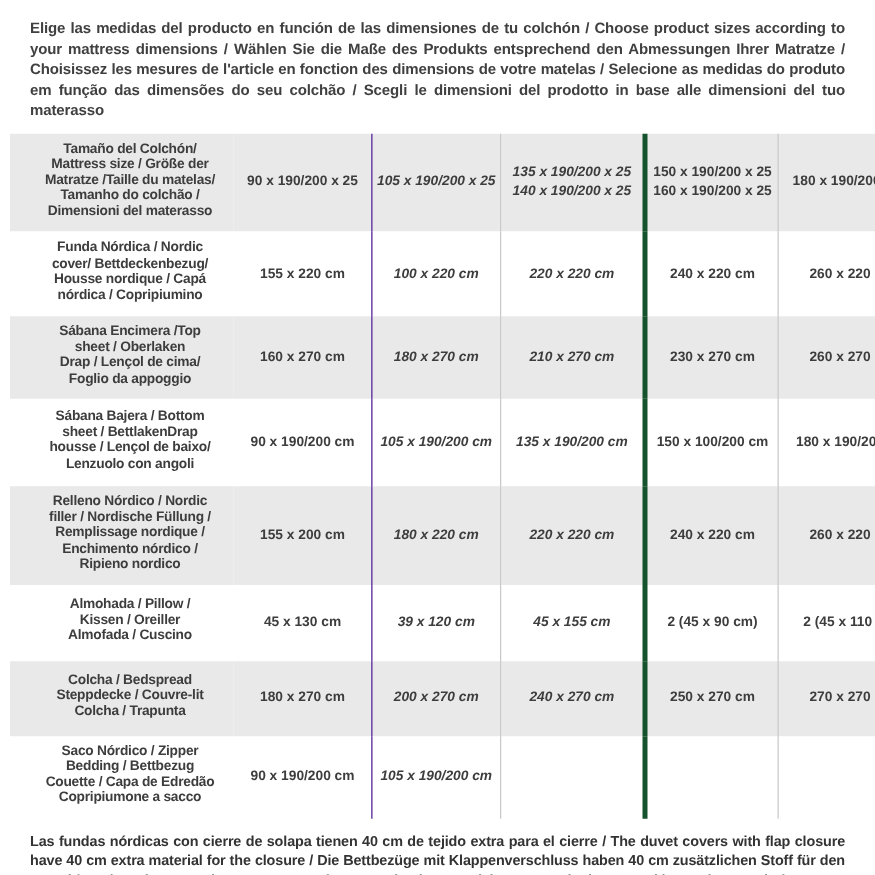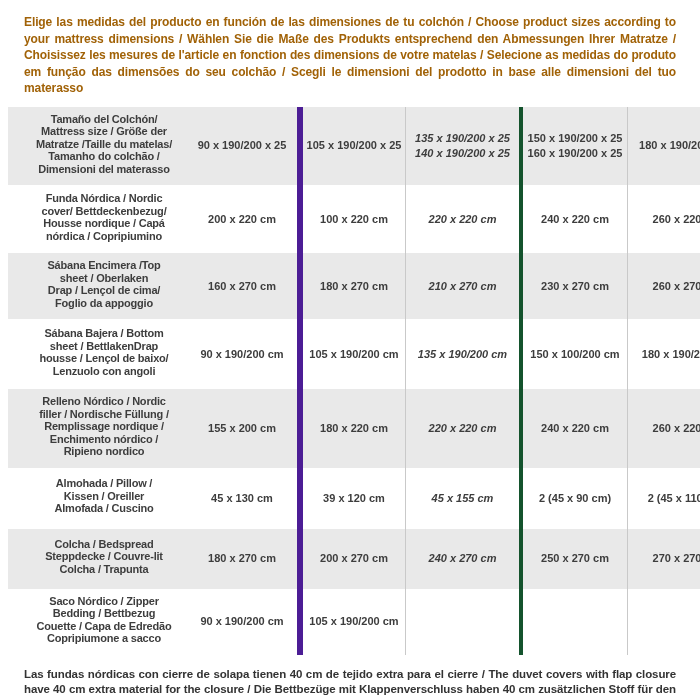--- a/index.html
+++ b/index.html
@@ -9,21 +9,21 @@
     font-family: "Liberation Sans", sans-serif;
     font-weight: bold;
     color: #3a3a3a;
     overflow: hidden;
   }
   .intro {
     margin: 14px 24px 10px 24px;
     font-size: 12px;
     line-height: 16.5px;
     text-align: justify;
-    color: #a16207;
+    color: #404040;
     letter-spacing: -0.1px;
   }
   .size-table {
     display: table;
     table-layout: fixed;
     width: 684px;
     margin: 2px 8px 0 8px;
     border-collapse: collapse;
   }
   .trow { display: table-row; }
@@ -41,21 +41,21 @@
     line-height: 12.5px;
     letter-spacing: -0.2px;
     text-align: center;
   }
   .cell.val {
     text-align: center;
     line-height: 15px;
     padding: 2px 2px;
   }
   .c1 { width: 106px; }
-  .c2 { width: 98px;  border-left: 6px solid #4c1d95; }
+  .c2 { width: 98px;  border-left: 1px solid #4c1d95; font-style: italic; }
   .c3 { width: 109px; border-left: 1px solid #c9c9c9; font-style: italic; }
   .c4 { width: 100px; border-left: 4px solid #14532d; }
   .c5 { width: 113px; border-left: 1px solid #c9c9c9; }
   .h1 { height: 70px; }
   .h2 { height: 68px; }
   .h3 { height: 63px; }
   .h4 { height: 70px; }
   .h5 { height: 72px; }
   .h6 { height: 61px; }
   .h7 { height: 60px; }
@@ -91,21 +91,21 @@
       <div class="cell val c4">150 x 190/200 x 25
 160 x 190/200 x 25</div>
       <div class="cell val c5">180 x 190/200 x 25</div>
     </div>
 
     <div class="trow h2">
       <div class="cell label">Funda Nórdica /  Nordic
 cover/ Bettdeckenbezug/
 Housse nordique / Capá
 nórdica / Copripiumino</div>
-      <div class="cell val c1">200 x 220 cm</div>
+      <div class="cell val c1">155 x 220 cm</div>
       <div class="cell val c2">100 x 220 cm</div>
       <div class="cell val c3">220 x 220 cm</div>
       <div class="cell val c4">240 x 220 cm</div>
       <div class="cell val c5">260 x 220 cm</div>
     </div>
 
     <div class="trow shade h3">
       <div class="cell label">Sábana Encimera /Top
 sheet / Oberlaken
 Drap / Lençol de cima/

